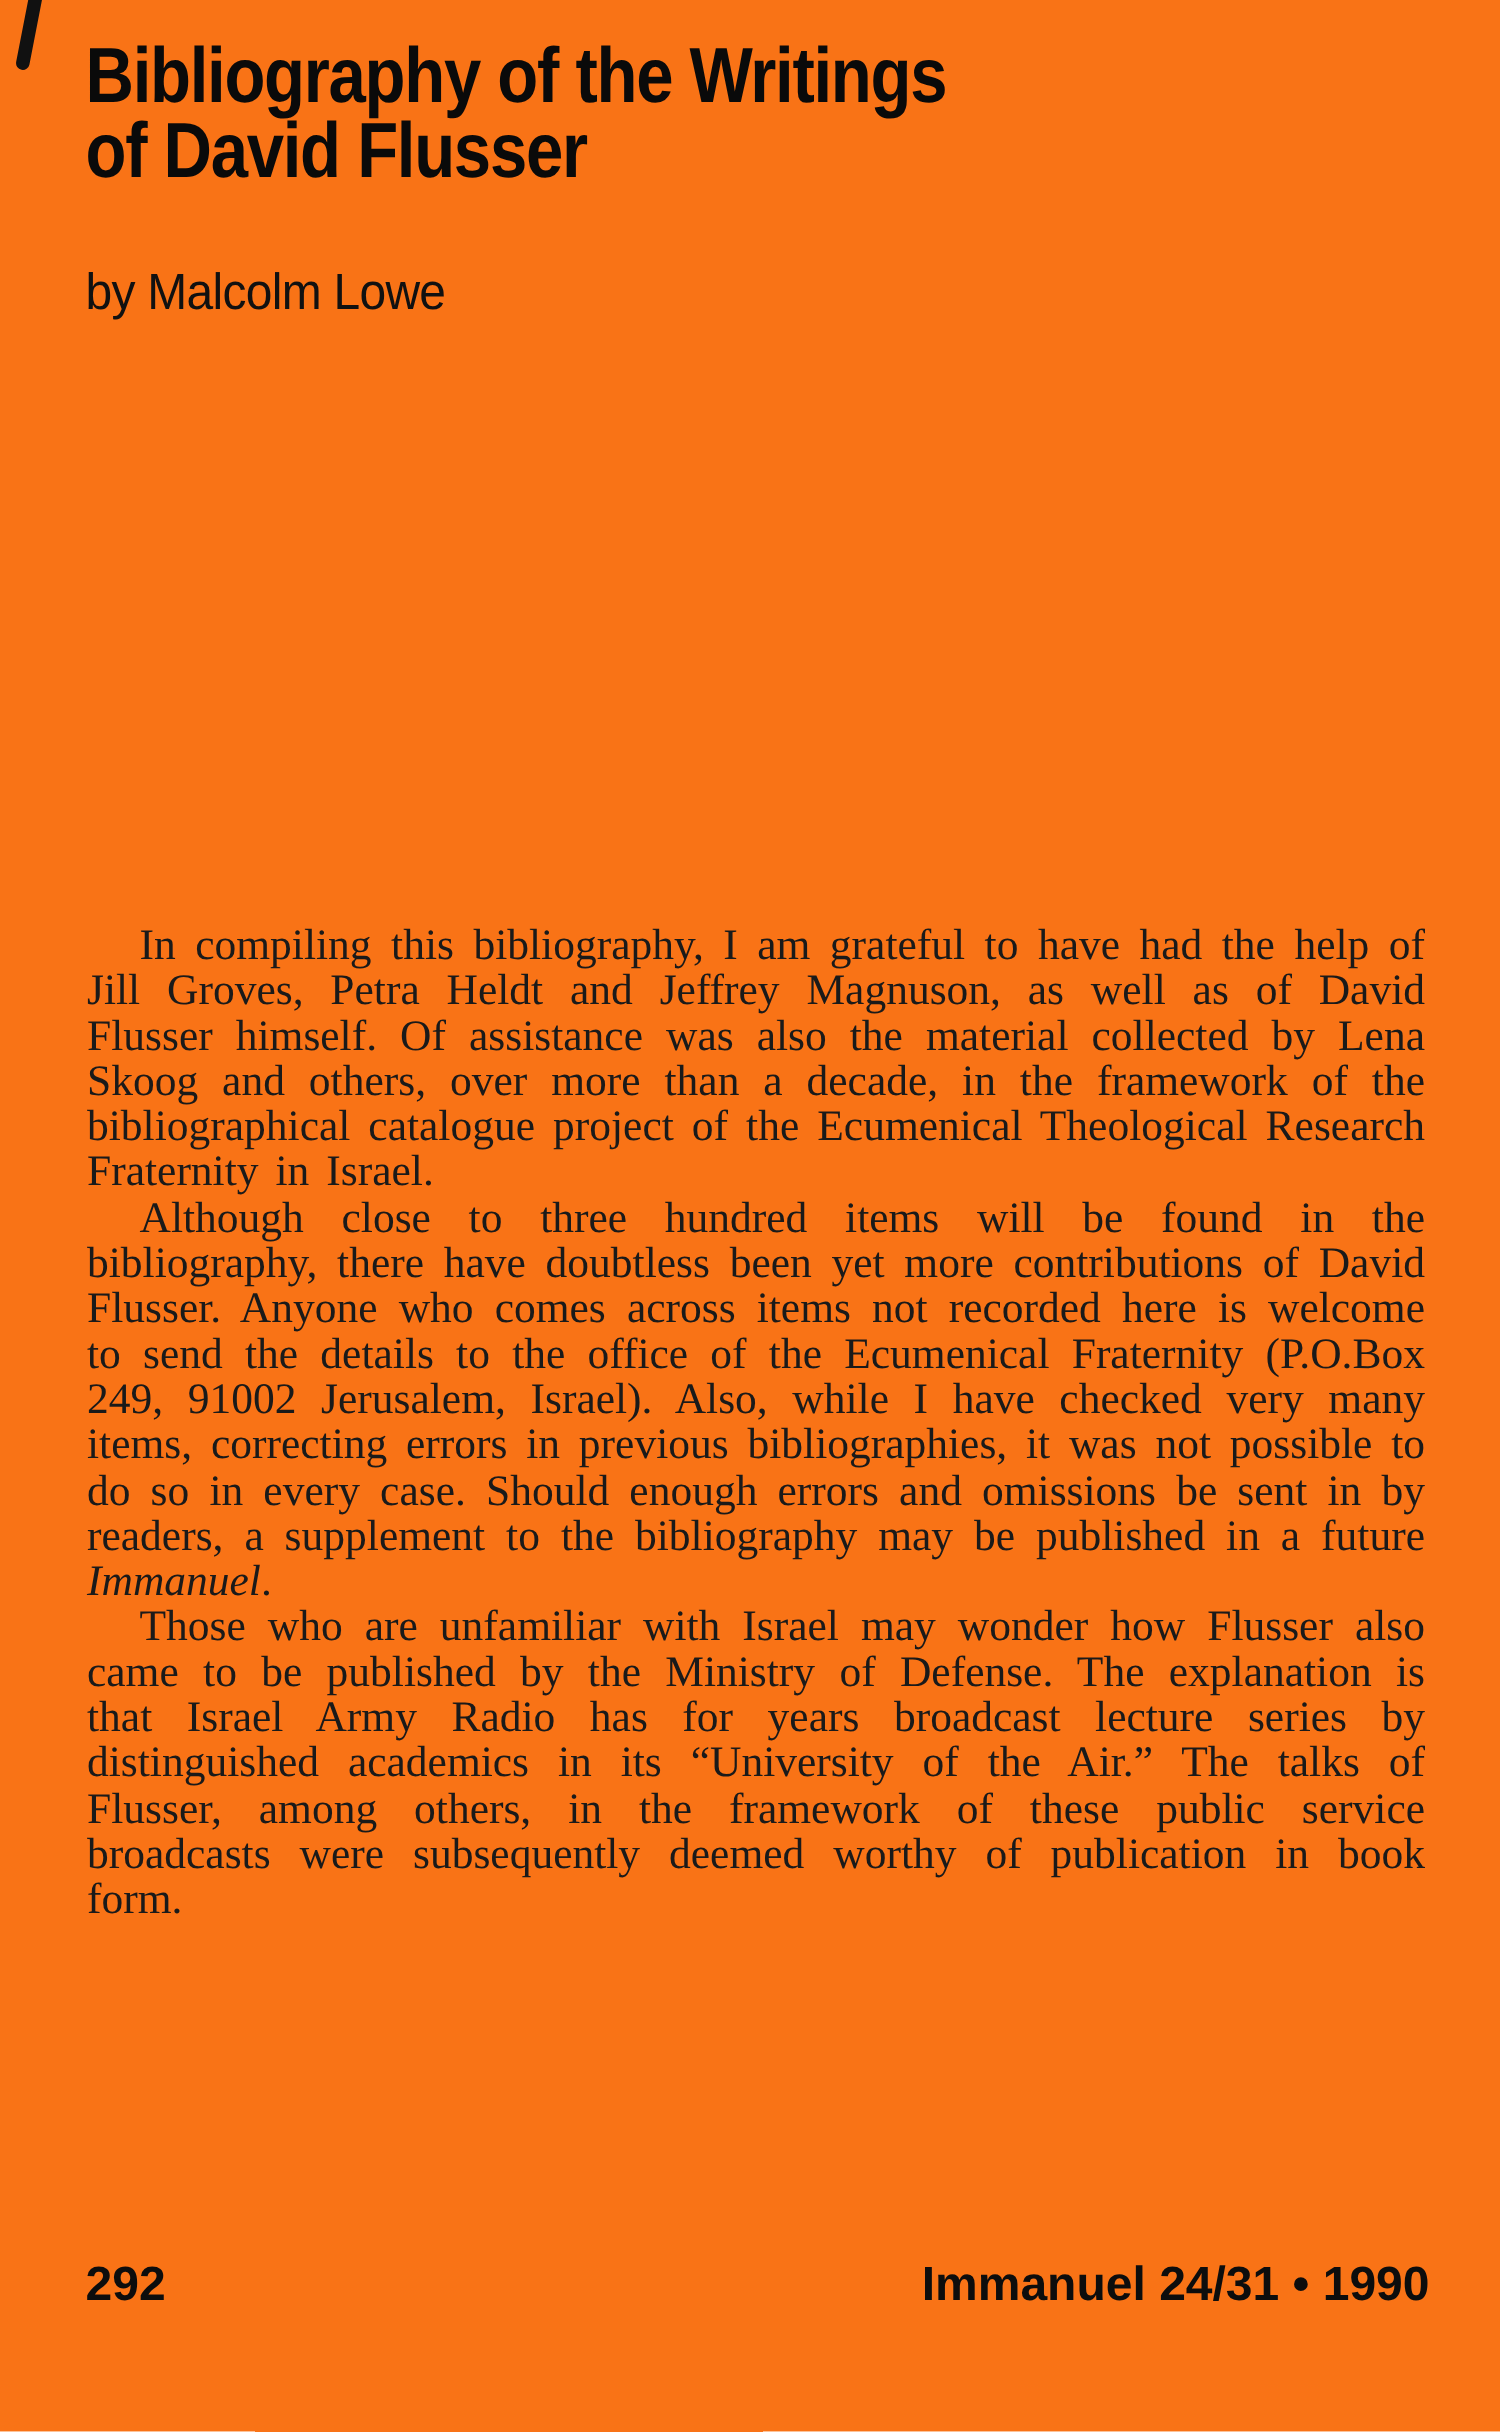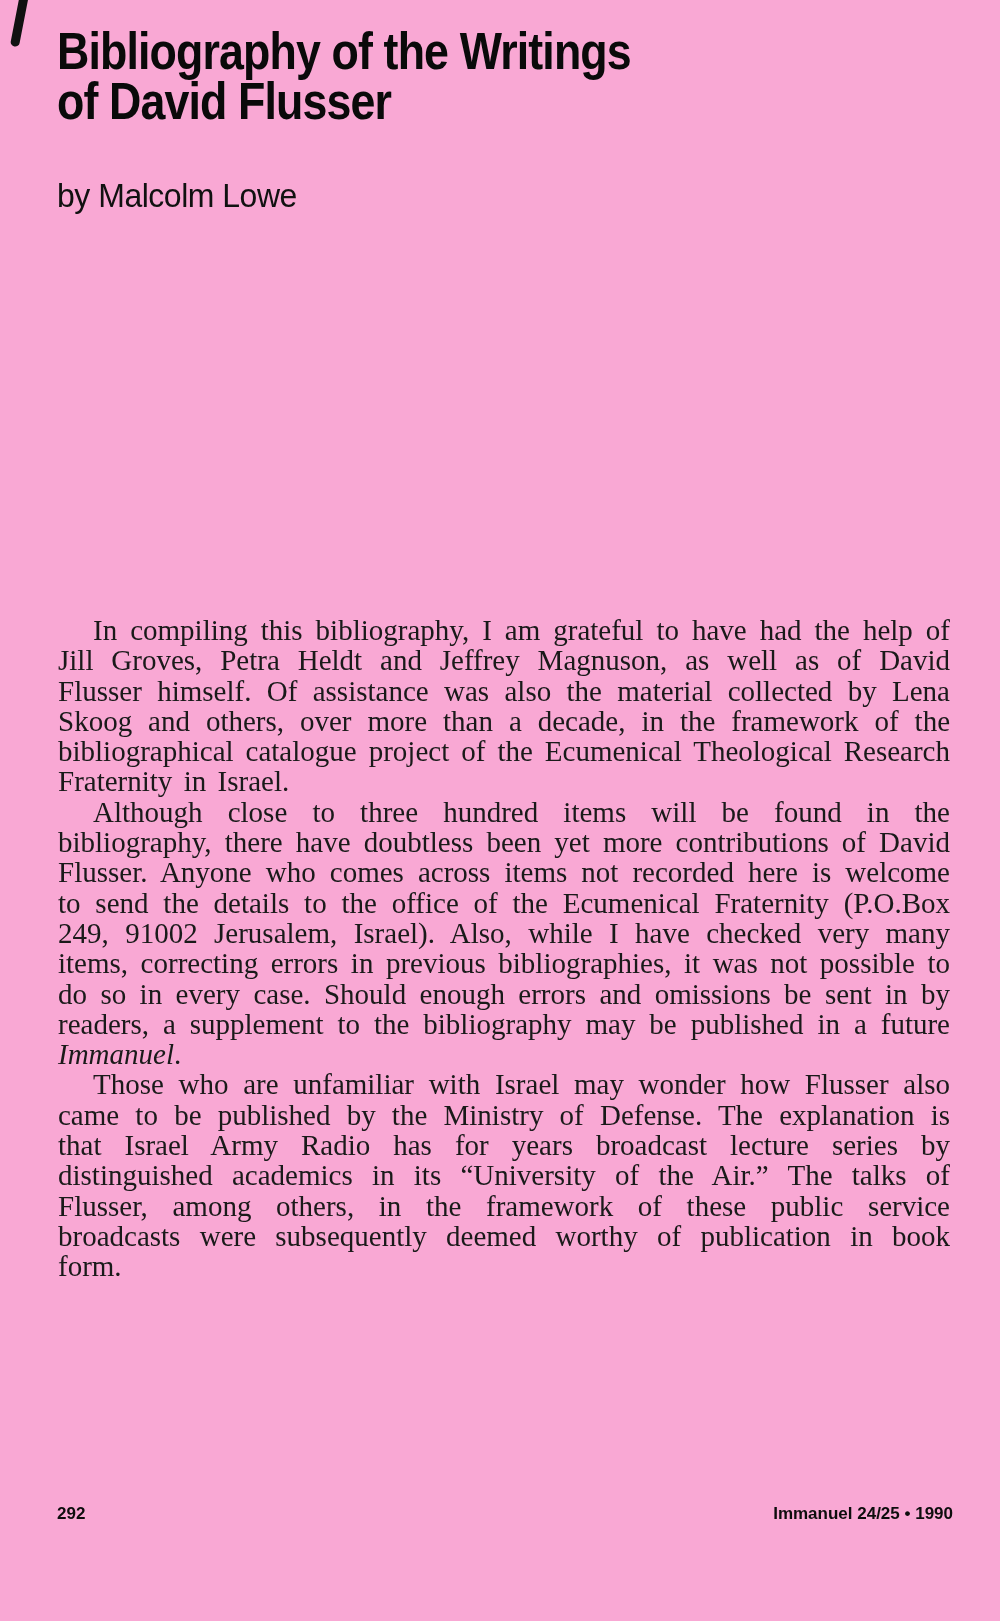--- a/index.html
+++ b/index.html
@@ -4,21 +4,21 @@
 <style>
   html, body {
     margin: 0;
     padding: 0;
     background: #ffffff;
   }
   .page {
     position: relative;
     width: 1000px;
     height: 1621px;
-    background: #f9a8d4;
+    background: #f97316;
     overflow: hidden;
     font-family: "Liberation Serif", serif;
   }
   
   .ink-mark {
     position: absolute;
     left: 15px;
     top: -7px;
     width: 9px;
     height: 54px;
@@ -74,21 +74,21 @@
   .body-text em {
     font-style: italic;
   }
   .footer {
     position: absolute;
     left: 57px;
     right: 47px;
     top: 1504px;
     font-family: "Liberation Sans", sans-serif;
     font-weight: bold;
-    font-size: 17px;
+    font-size: 32px;
     color: #0d0d0d;
     display: flex;
     justify-content: space-between;
     align-items: baseline;
   }
 </style>
 </head>
 <body>
 
 <div class="page">
@@ -103,16 +103,16 @@
   <div class="byline">by Malcolm Lowe</div>
 
   <div class="body-text">
     <p>In compiling this bibliography, I am grateful to have had the help of Jill Groves, Petra Heldt and Jeffrey Magnuson, as well as of David Flusser himself. Of assistance was also the material collected by Lena Skoog and others, over more than a decade, in the framework of the bibliographical catalogue project of the Ecumenical Theological Research Fraternity in Israel.</p>
     <p><span>Although close to three hundred items will be found in the bibliography, there have doubtless been yet more contributions of David Flusser. Anyone who comes across items not recorded here is welcome to send the details to the office of the Ecumenical Fraternity (P.O.Box 249, 91002 Jerusalem, Israel). Also, while I have checked very many items, correcting errors in previous bibliographies, it was not possible to do so in every case. Should enough errors and omissions be sent in by readers, a supplement to the bibliography may be published in a future </span><em>Immanuel</em><span>.</span></p>
     <p>Those who are unfamiliar with Israel may wonder how Flusser also came to be published by the Ministry of Defense. The explanation is that Israel Army Radio has for years broadcast lecture series by distinguished academics in its “University of the Air.” The talks of Flusser, among others, in the framework of these public service broadcasts were subsequently deemed worthy of publication in book form.</p>
   </div>
 
   <div class="footer">
     <span>292</span>
-    <span>Immanuel 24/25 • 1990</span>
+    <span>Immanuel 24/31 • 1990</span>
   </div>
 
 </div>
 
 </body></html>

